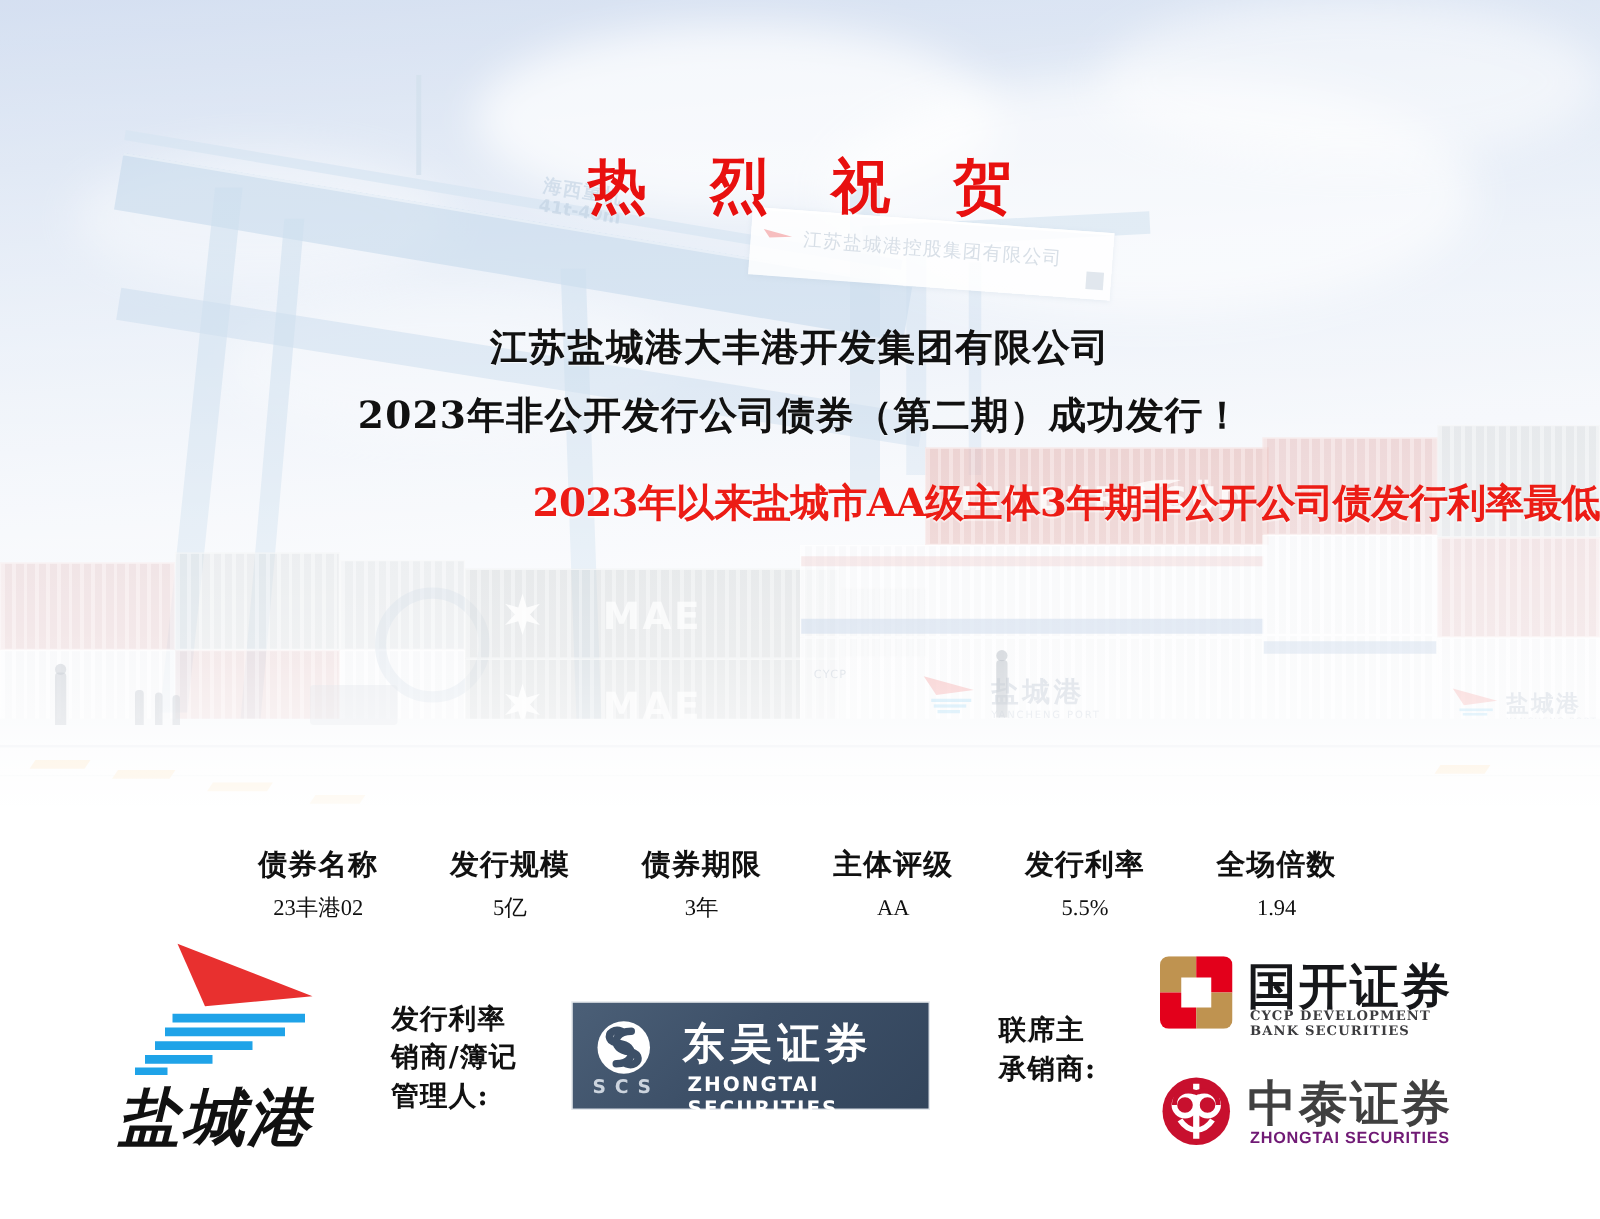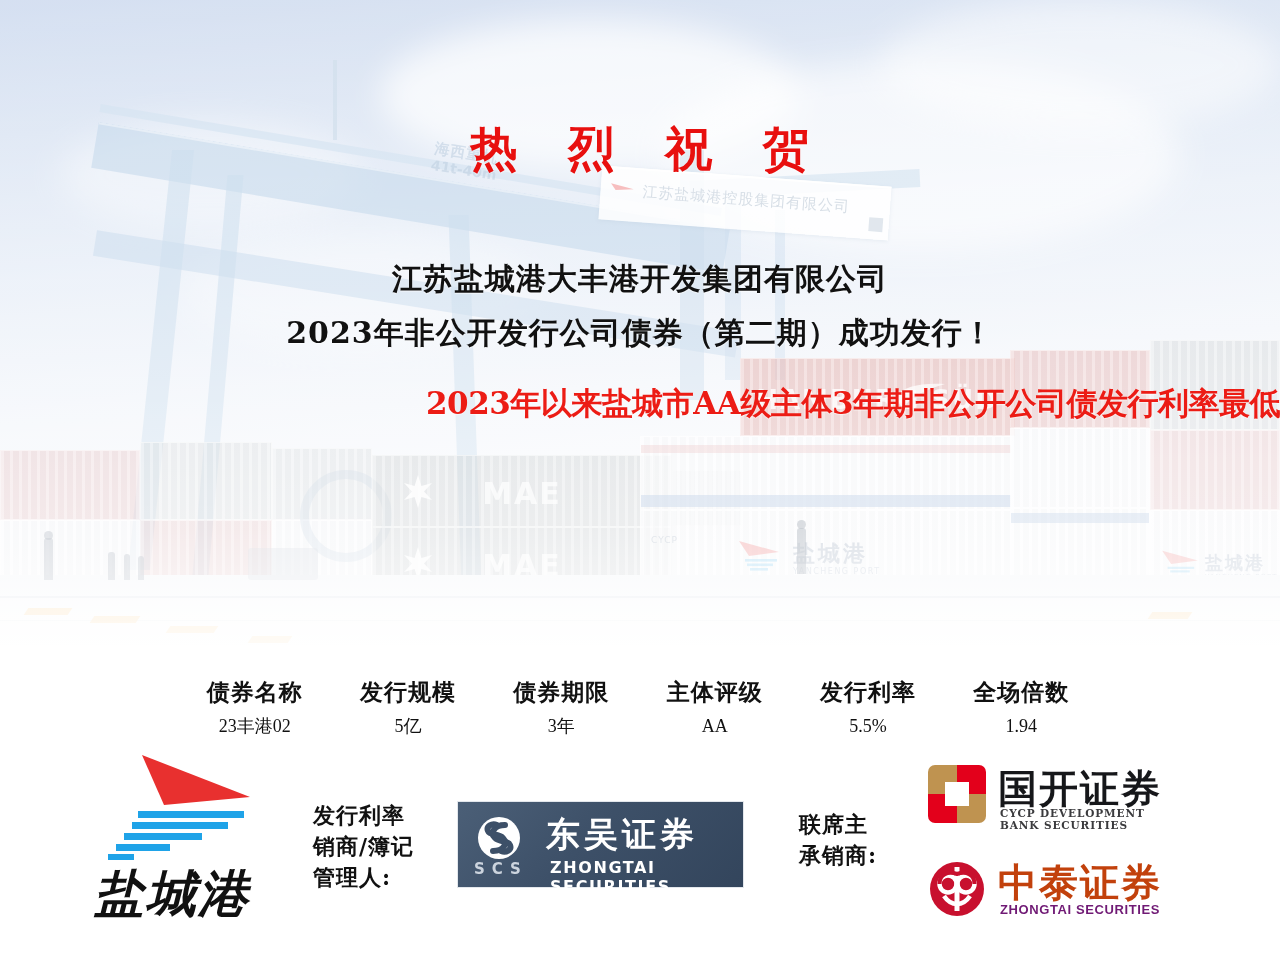--- a/index.html
+++ b/index.html
@@ -323,21 +323,21 @@
     position:absolute;left:72px;top:44px;
     font-size:10.5px;font-weight:bold;color:#3b3b3e;letter-spacing:.9px;
     font-family:"DejaVu Serif","Liberation Serif",serif;
   }
 
   
   .zt{position:absolute;left:928px;top:213px;width:235px;height:66px;}
   .zt-mark{position:absolute;left:0;top:2px;width:58px;height:58px;}
   .zt-cn{
     position:absolute;left:70px;top:-2px;
-    font-size:39px;font-weight:bold;color:#c2410c;letter-spacing:2px;
+    font-size:39px;font-weight:bold;color:#404040;letter-spacing:2px;
     font-family:"DejaVu Sans","Liberation Sans",sans-serif;
   }
   .zt-en{
     position:absolute;left:72px;top:44px;
     font-size:13px;font-weight:bold;color:#701a75;letter-spacing:.6px;
     font-family:Liberation Sans, sans-serif;
   }
 </style>
 </head>
 <body>

